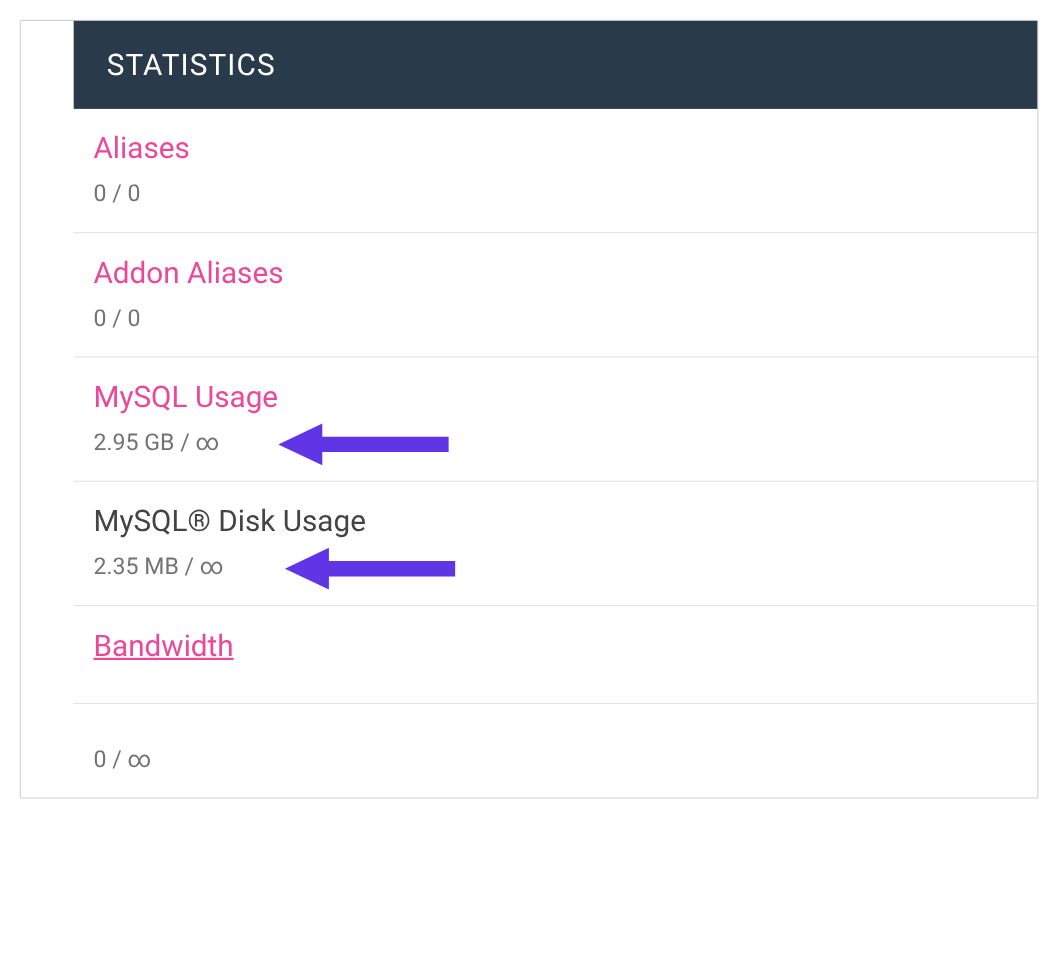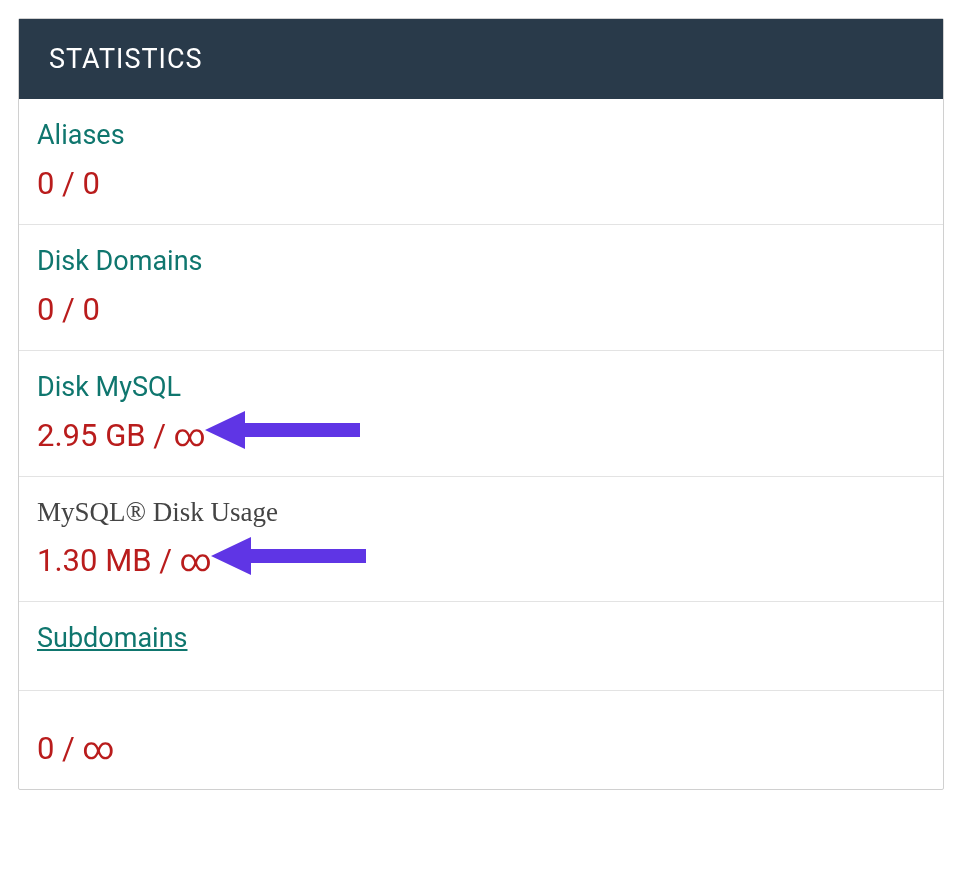--- a/index.html
+++ b/index.html
@@ -12,20 +12,21 @@
       background: #fff;
       width: 962px;
       height: 880px;
       overflow: hidden;
     }
     .panel {
       border: 1px solid #d0d0d0;
       margin: 18px;
       border-radius: 2px;
       background: #fff;
+      padding-left: 48px;
     }
     .panel-header {
       background: #293a4a;
       color: #fff;
       padding: 24px 30px;
       font-size: 27px;
       font-weight: 400;
       letter-spacing: 1px;
     }
     .stat-row {
@@ -35,33 +36,32 @@
     }
     .stat-row:last-child {
       border-bottom: none;
     }
     .stat-label {
       font-size: 27px;
       margin-bottom: 14px;
       display: inline-block;
     }
     .stat-label.link {
-      color: #0f766e;
+      color: #ec4899;
       cursor: pointer;
     }
     .stat-label.link.underline {
       text-decoration: underline;
     }
     .stat-label.plain {
       color: #444;
-      font-family: Liberation Serif, serif;
     }
     .stat-value {
-      font-size: 31px;
-      color: #b91c1c;
+      font-size: 21px;
+      color: #737373;
     }
     .arrow {
       position: absolute;
       display: flex;
       align-items: center;
     }
     .arrow svg {
       display: block;
     }
   </style>
@@ -70,45 +70,45 @@
 
 <div class="panel">
   <div class="panel-header">STATISTICS</div>
 
   <div class="stat-row">
     <div class="stat-label link">Aliases</div><br>
     <div class="stat-value">0 / 0</div>
   </div>
 
   <div class="stat-row">
-    <div class="stat-label link">Disk Domains</div><br>
+    <div class="stat-label link">Addon Aliases</div><br>
     <div class="stat-value">0 / 0</div>
   </div>
 
   <div class="stat-row">
-    <div class="stat-label link">Disk MySQL</div><br>
+    <div class="stat-label link">MySQL Usage</div><br>
     <div class="stat-value">2.95 GB / ∞</div>
     <div class="arrow" style="left:186px; top:58px;">
       <svg width="155" height="42" viewBox="0 0 155 42">
         <polygon points="0,21 40,2 40,14 155,14 155,28 40,28 40,40" fill="#5f35e5"></polygon>
       </svg>
     </div>
   </div>
 
   <div class="stat-row">
     <div class="stat-label plain">MySQL® Disk Usage</div><br>
-    <div class="stat-value">1.30 MB / ∞</div>
+    <div class="stat-value">2.35 MB / ∞</div>
     <div class="arrow" style="left:192px; top:58px;">
       <svg width="155" height="42" viewBox="0 0 155 42">
         <polygon points="0,21 40,2 40,14 155,14 155,28 40,28 40,40" fill="#5f35e5"></polygon>
       </svg>
     </div>
   </div>
 
   <div class="stat-row">
-    <div class="stat-label link underline">Subdomains</div><br>
+    <div class="stat-label link underline">Bandwidth</div><br>
   </div>
 
   <div class="stat-row">
     <br>
     <div class="stat-value">0 / ∞</div>
   </div>
 </div>
 
 </body></html>

